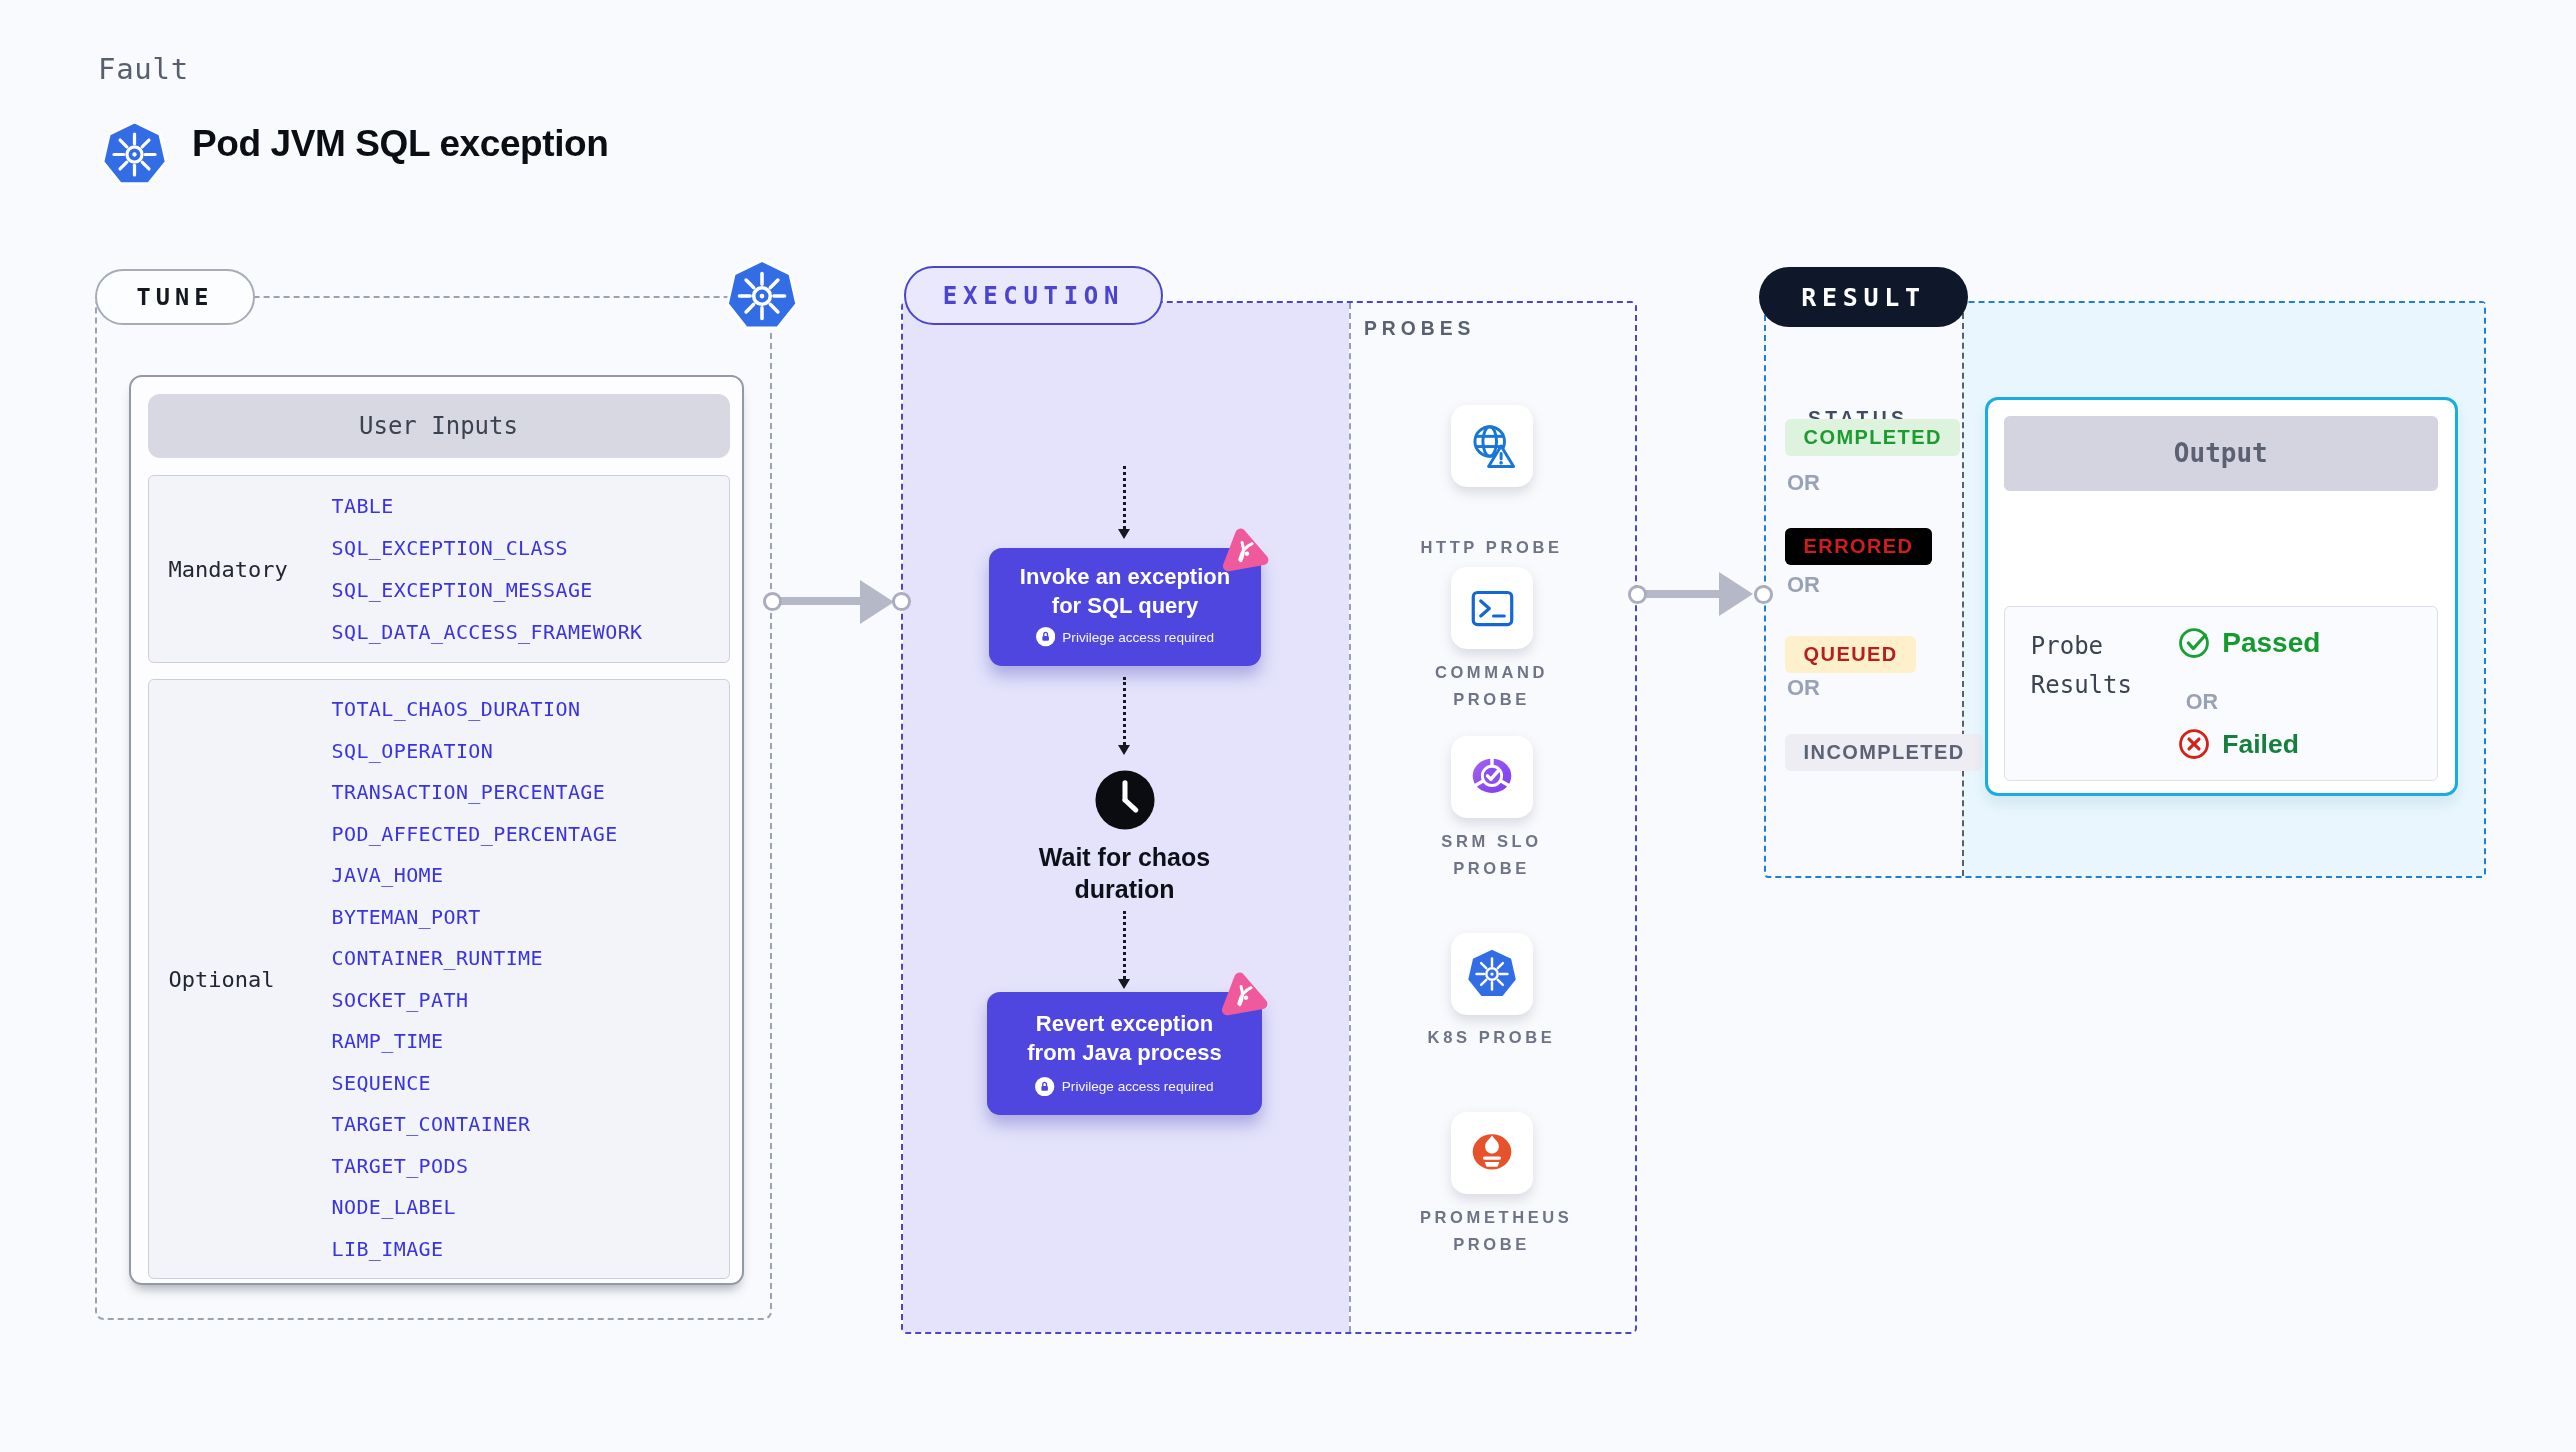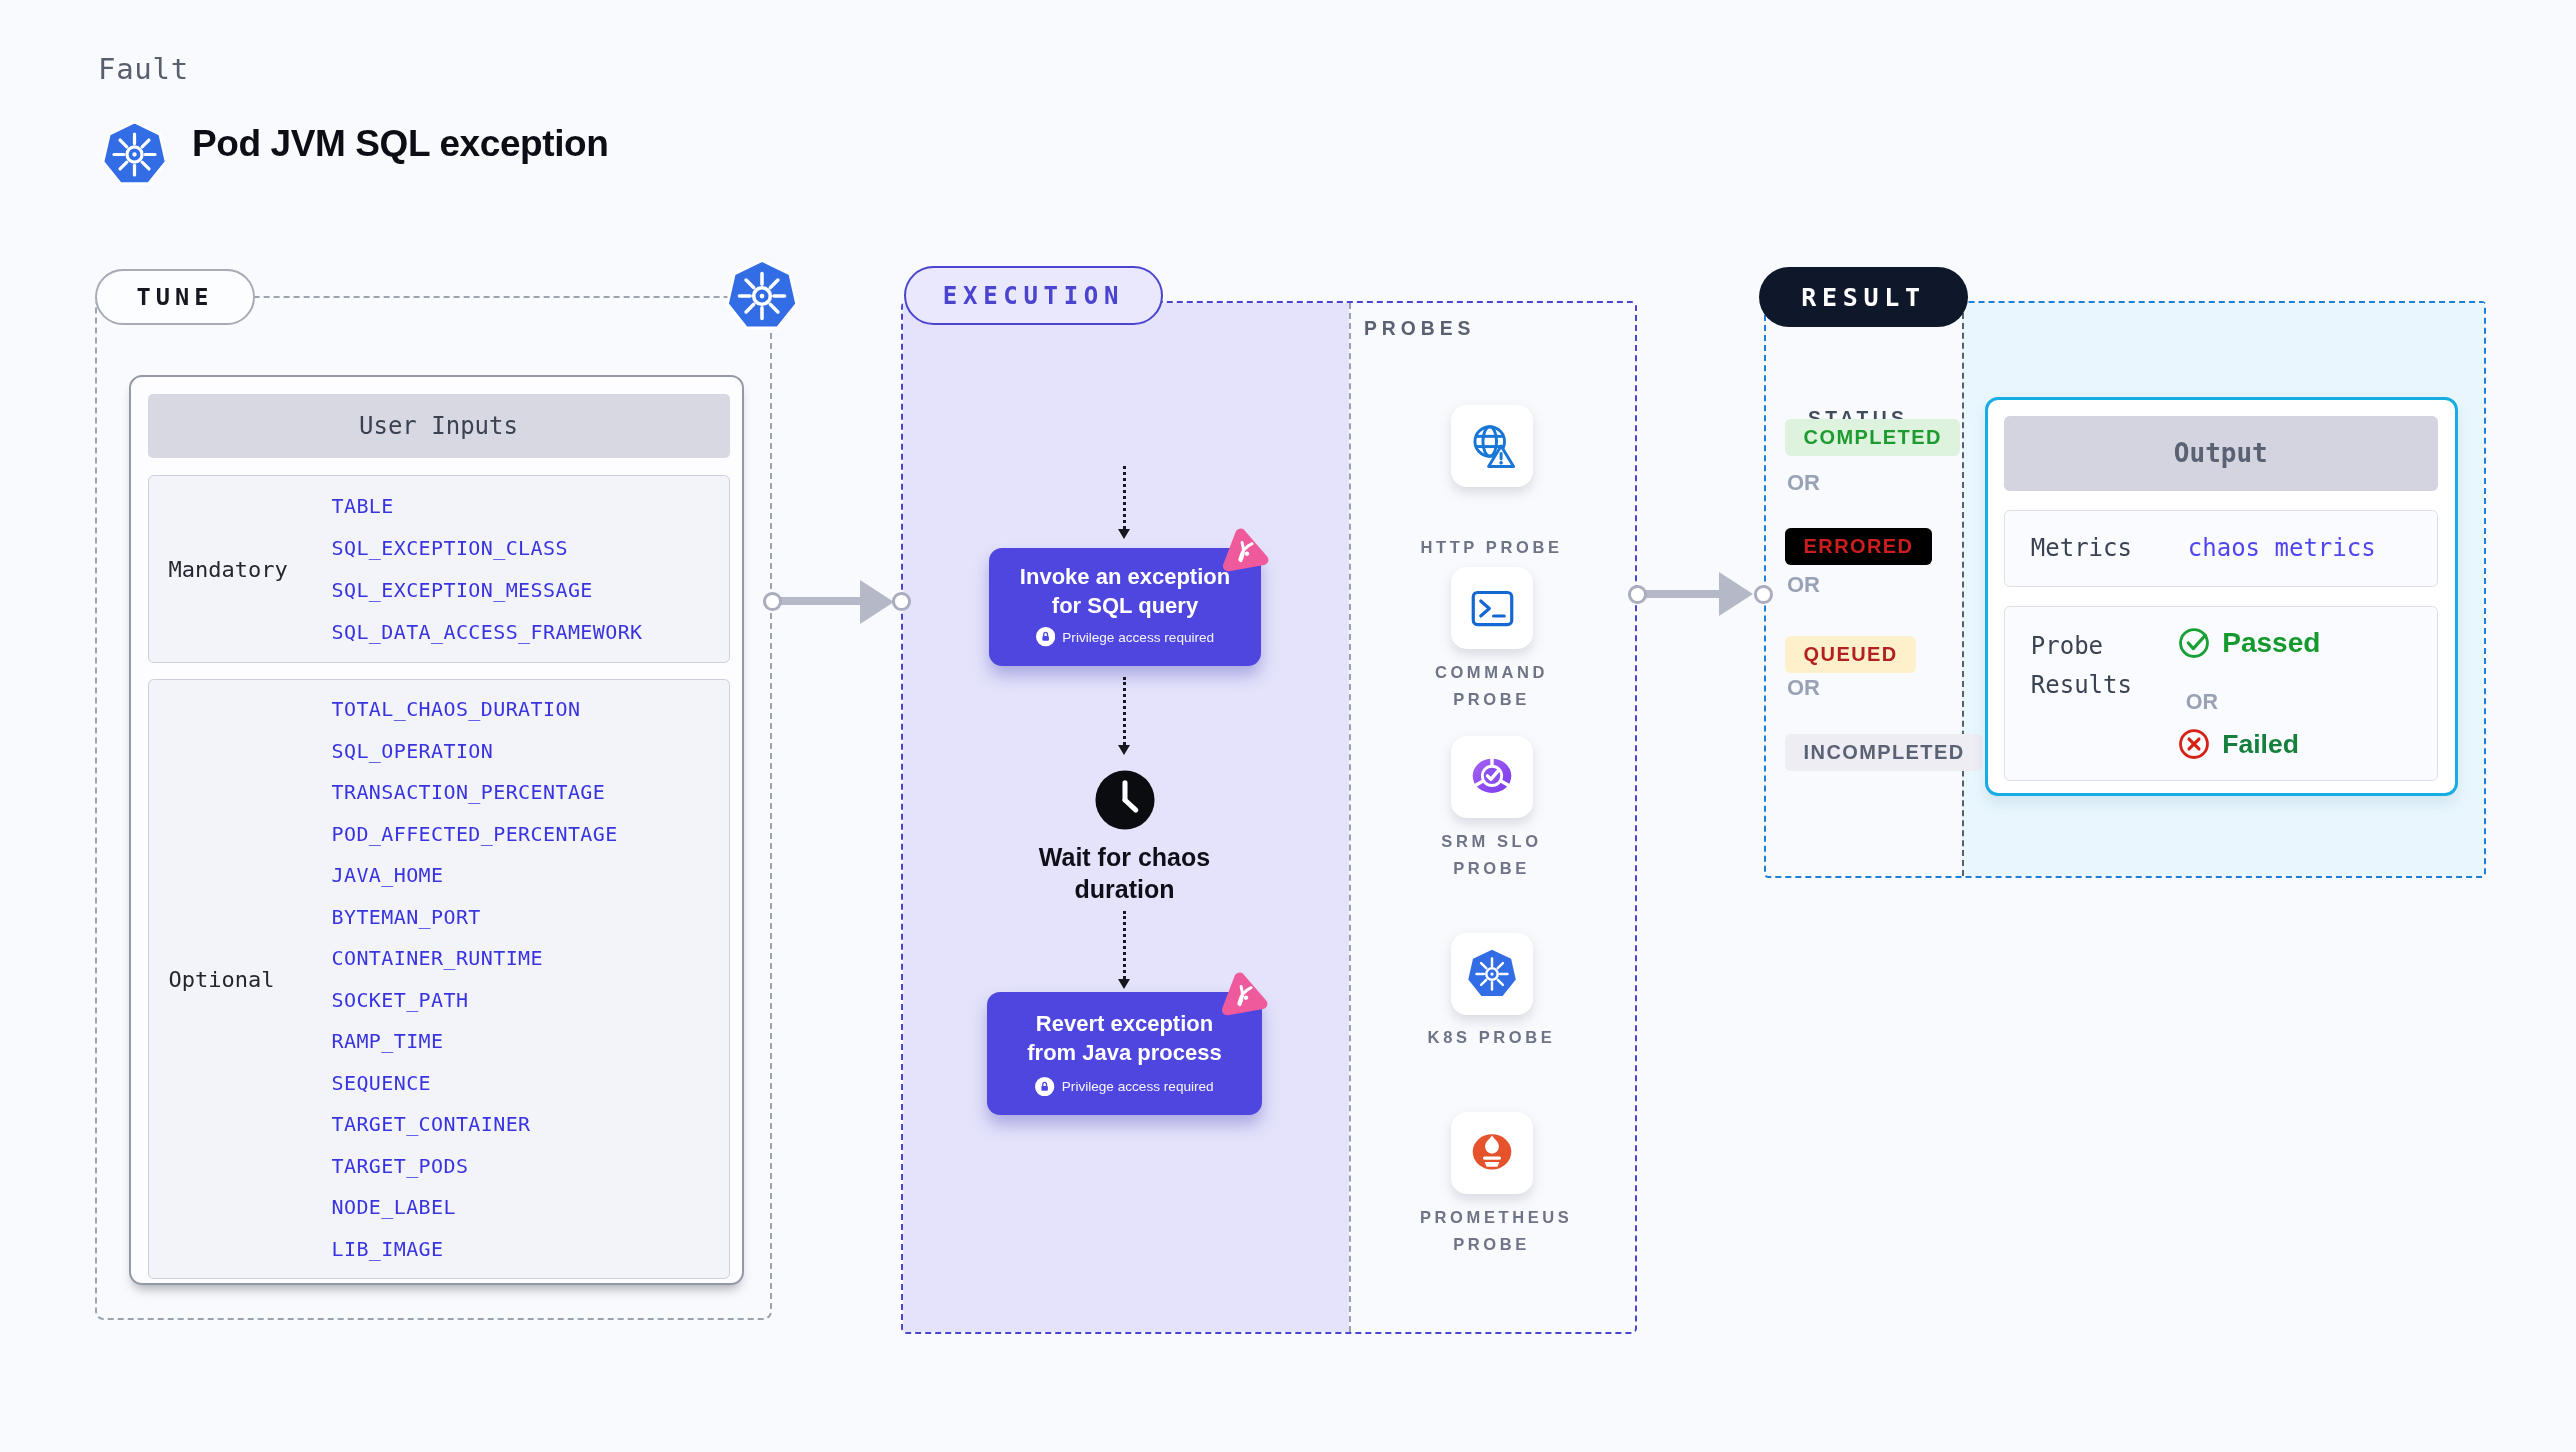--- a/index.html
+++ b/index.html
@@ -24,21 +24,21 @@
   .result-pill { left:1759px; top:267px; width:209px; height:60px; background:#0f172a;
                  border:none; color:#ffffff; font-size:25px; letter-spacing:5.7px; }
 
   
   .tune-rect { position:absolute; left:95px; top:296px; width:677px; height:1024px;
                border:2.1px dashed #9ba3af; border-radius:8.6px; }
   .ui-card { position:absolute; left:129px; top:375px; width:615px; height:910px;
              background:#fdfdff; border:2.1px solid #939aa5; border-radius:13px;
              box-shadow:0 8.6px 11.5px -5.7px rgba(55,60,80,0.45); z-index:2; }
   .ui-header { position:absolute; left:16.5px; top:17px; width:582px; height:64px; background:#d7d8e2;
-               border-radius:5px; display:flex; align-items:center; justify-content:center;
+               border-radius:12px; display:flex; align-items:center; justify-content:center;
                font-size:24px; color:#3a4150; }
   .param-box { position:absolute; left:16.5px; width:582px; background:#f3f4fa;
                border:1.4px solid #cbcedb; border-radius:5.7px; display:flex; }
   .param-box .plabel { width:183px; display:flex; align-items:center; padding-left:20px;
                        font-size:22px; color:#23262e; }
   .param-box .plist { flex:1; display:flex; flex-direction:column; justify-content:space-around;
                       padding:8.6px 0; }
   .param { font-size:20px; font-weight:500; color:#3a34e0; letter-spacing:0.4px; }
 
   
@@ -347,24 +347,20 @@
   <div class="or-label sans" style="top:470px;">OR</div>
   <div class="status-badge st-errored sans" style="top:528px;">ERRORED</div>
   <div class="or-label sans" style="top:572px;">OR</div>
   <div class="status-badge st-queued sans" style="top:636px;text-align:right;">QUEUED</div>
   <div class="or-label sans" style="top:675px;">OR</div>
   <div class="status-badge st-incompleted sans" style="top:734px;">INCOMPLETED</div>
 
   <div class="output-box">
     <div class="output-header mono">Output</div>
 
-    <div class="output-row metrics-row">
-      <div class="metrics-label mono">Metrics</div>
-      <div class="metrics-value mono">chaos metrics</div>
-    </div>
 
     <div class="output-row probe-row">
       <div class="probe-res-label mono">
         <div>Probe</div>
         <div>Results</div>
       </div>
       <div class="passed-row">
         <svg width="34" height="34" viewBox="0 0 48 48">
           <circle cx="24" cy="24" r="19" fill="none" stroke="#18a034" stroke-width="4"></circle>
           <path d="M16 24 l7 8 L40 13" fill="none" stroke="#18a034" stroke-width="4.5" stroke-linecap="round" stroke-linejoin="round"></path>

